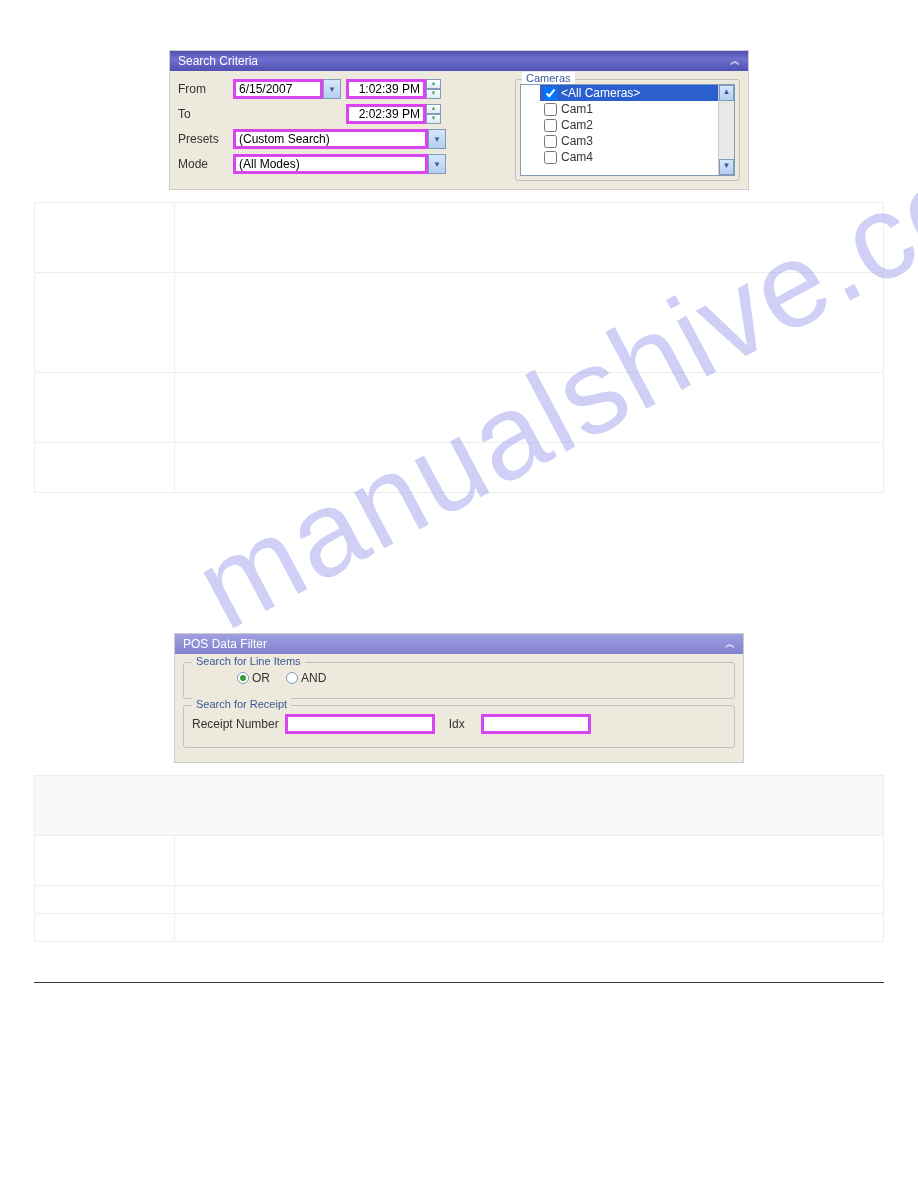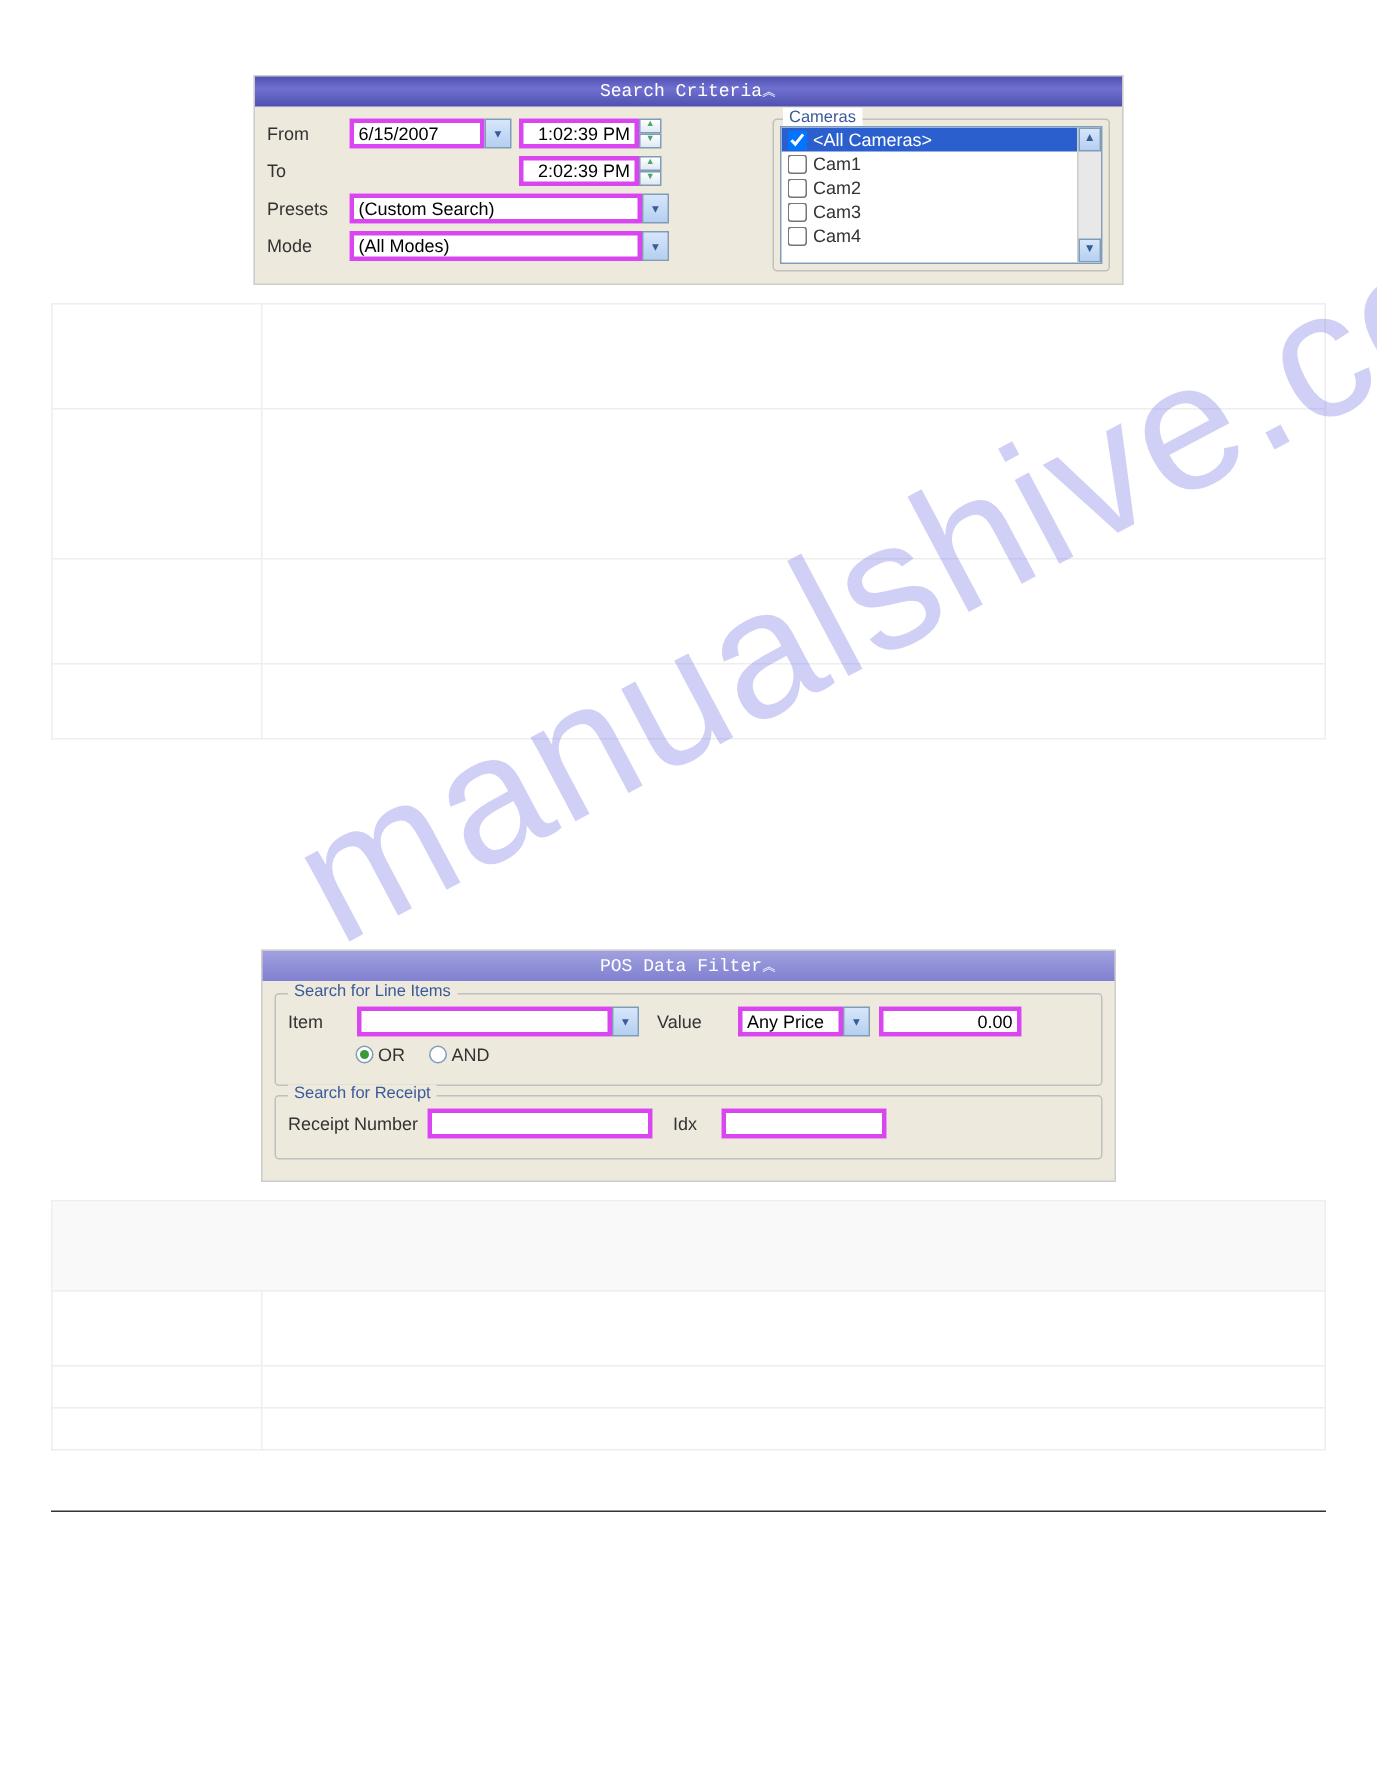--- a/index.html
+++ b/index.html
@@ -30,23 +30,22 @@
     background: #EDE9DC;
     position: relative;
     z-index: 1;
   }
   .panel-header {
     background: linear-gradient(to bottom, #5050B0 0%, #7070D0 40%, #5050B0 100%);
     color: #fff;
     padding: 3px 8px;
     font-size: 12px;
     display: flex;
-    justify-content: center;
+    justify-content: space-between;
     align-items: center;
-    font-family: Liberation Mono, monospace;
   }
   .panel-header .collapse-icon {
     font-size: 10px;
     color: #fff;
   }
   .panel-body {
     padding: 8px;
     display: flex;
     gap: 10px;
   }
@@ -128,20 +127,21 @@
     height: 92px;
     overflow: hidden;
     position: relative;
   }
   .cam-item {
     display:flex;
     align-items:center;
     padding: 1px 4px;
     font-size: 12px;
     gap:4px;
+    margin-left:19px;
   }
   .cam-item.selected {
     background: #2A5FCD;
     color: #fff;
   }
   .cam-scroll {
     position:absolute;
     right:0; top:0; bottom:0;
     width:16px;
     background:#E8E8E8;
@@ -332,33 +332,20 @@
 
 <div class="panel" style="width:570px">
   <div class="panel-header" style="background:linear-gradient(to bottom,#A0A0E0,#8080D0)">
     <span>POS Data Filter</span>
     <span class="collapse-icon">︽</span>
   </div>
   <div class="panel-body-single">
     <div class="pos-group">
       <span class="legend">Search for Line Items</span>
       <div class="pos-row">
-        <label style="width:40px">Item</label>
-        <div class="combo-wrap">
-          <input type="text" style="width: 170px;">
-          <div class="combo-btn"></div>
-        </div>
-        <label style="width:48px;margin-left:6px">Value</label>
-        <div class="combo-wrap">
-          <input type="text" style="width: 70px;" value="Any Price">
-          <div class="combo-btn"></div>
-        </div>
-        <input type="text" style="width: 95px; text-align: right;" value="0.00">
-      </div>
-      <div class="pos-row">
         <div class="radio-wrap">
           <label style="display:flex;align-items:center;cursor:pointer">
             <span class="radio-dot on"></span>
             <span>OR</span>
           </label>
           <label style="display:flex;align-items:center;cursor:pointer">
             <span class="radio-dot"></span>
             <span>AND</span>
           </label>
         </div>

